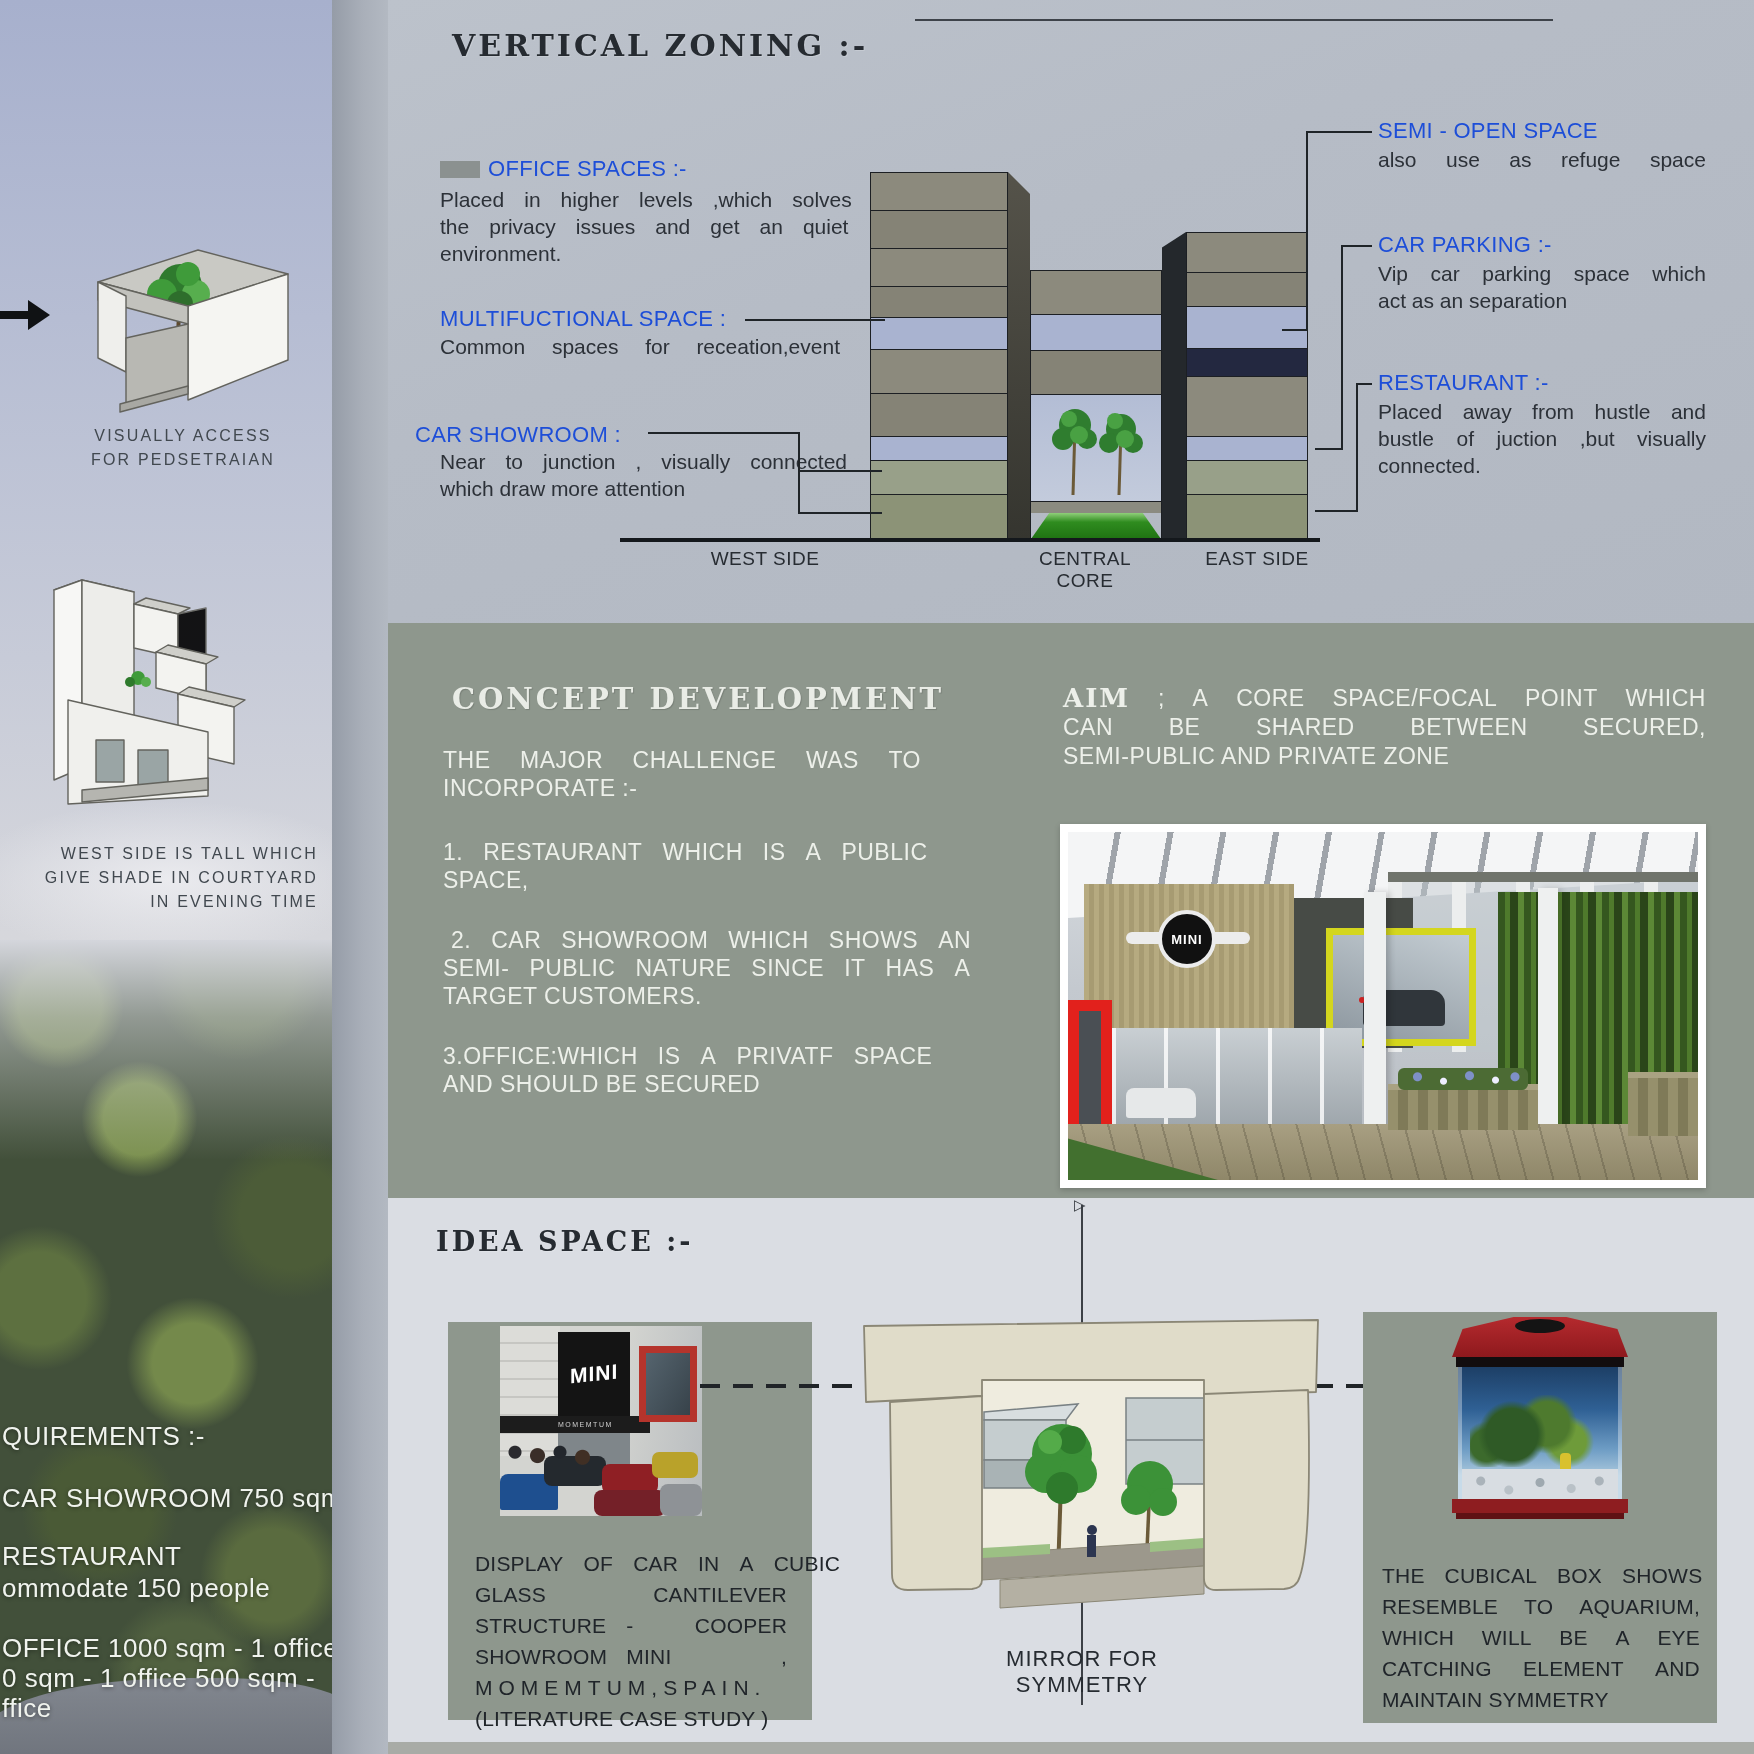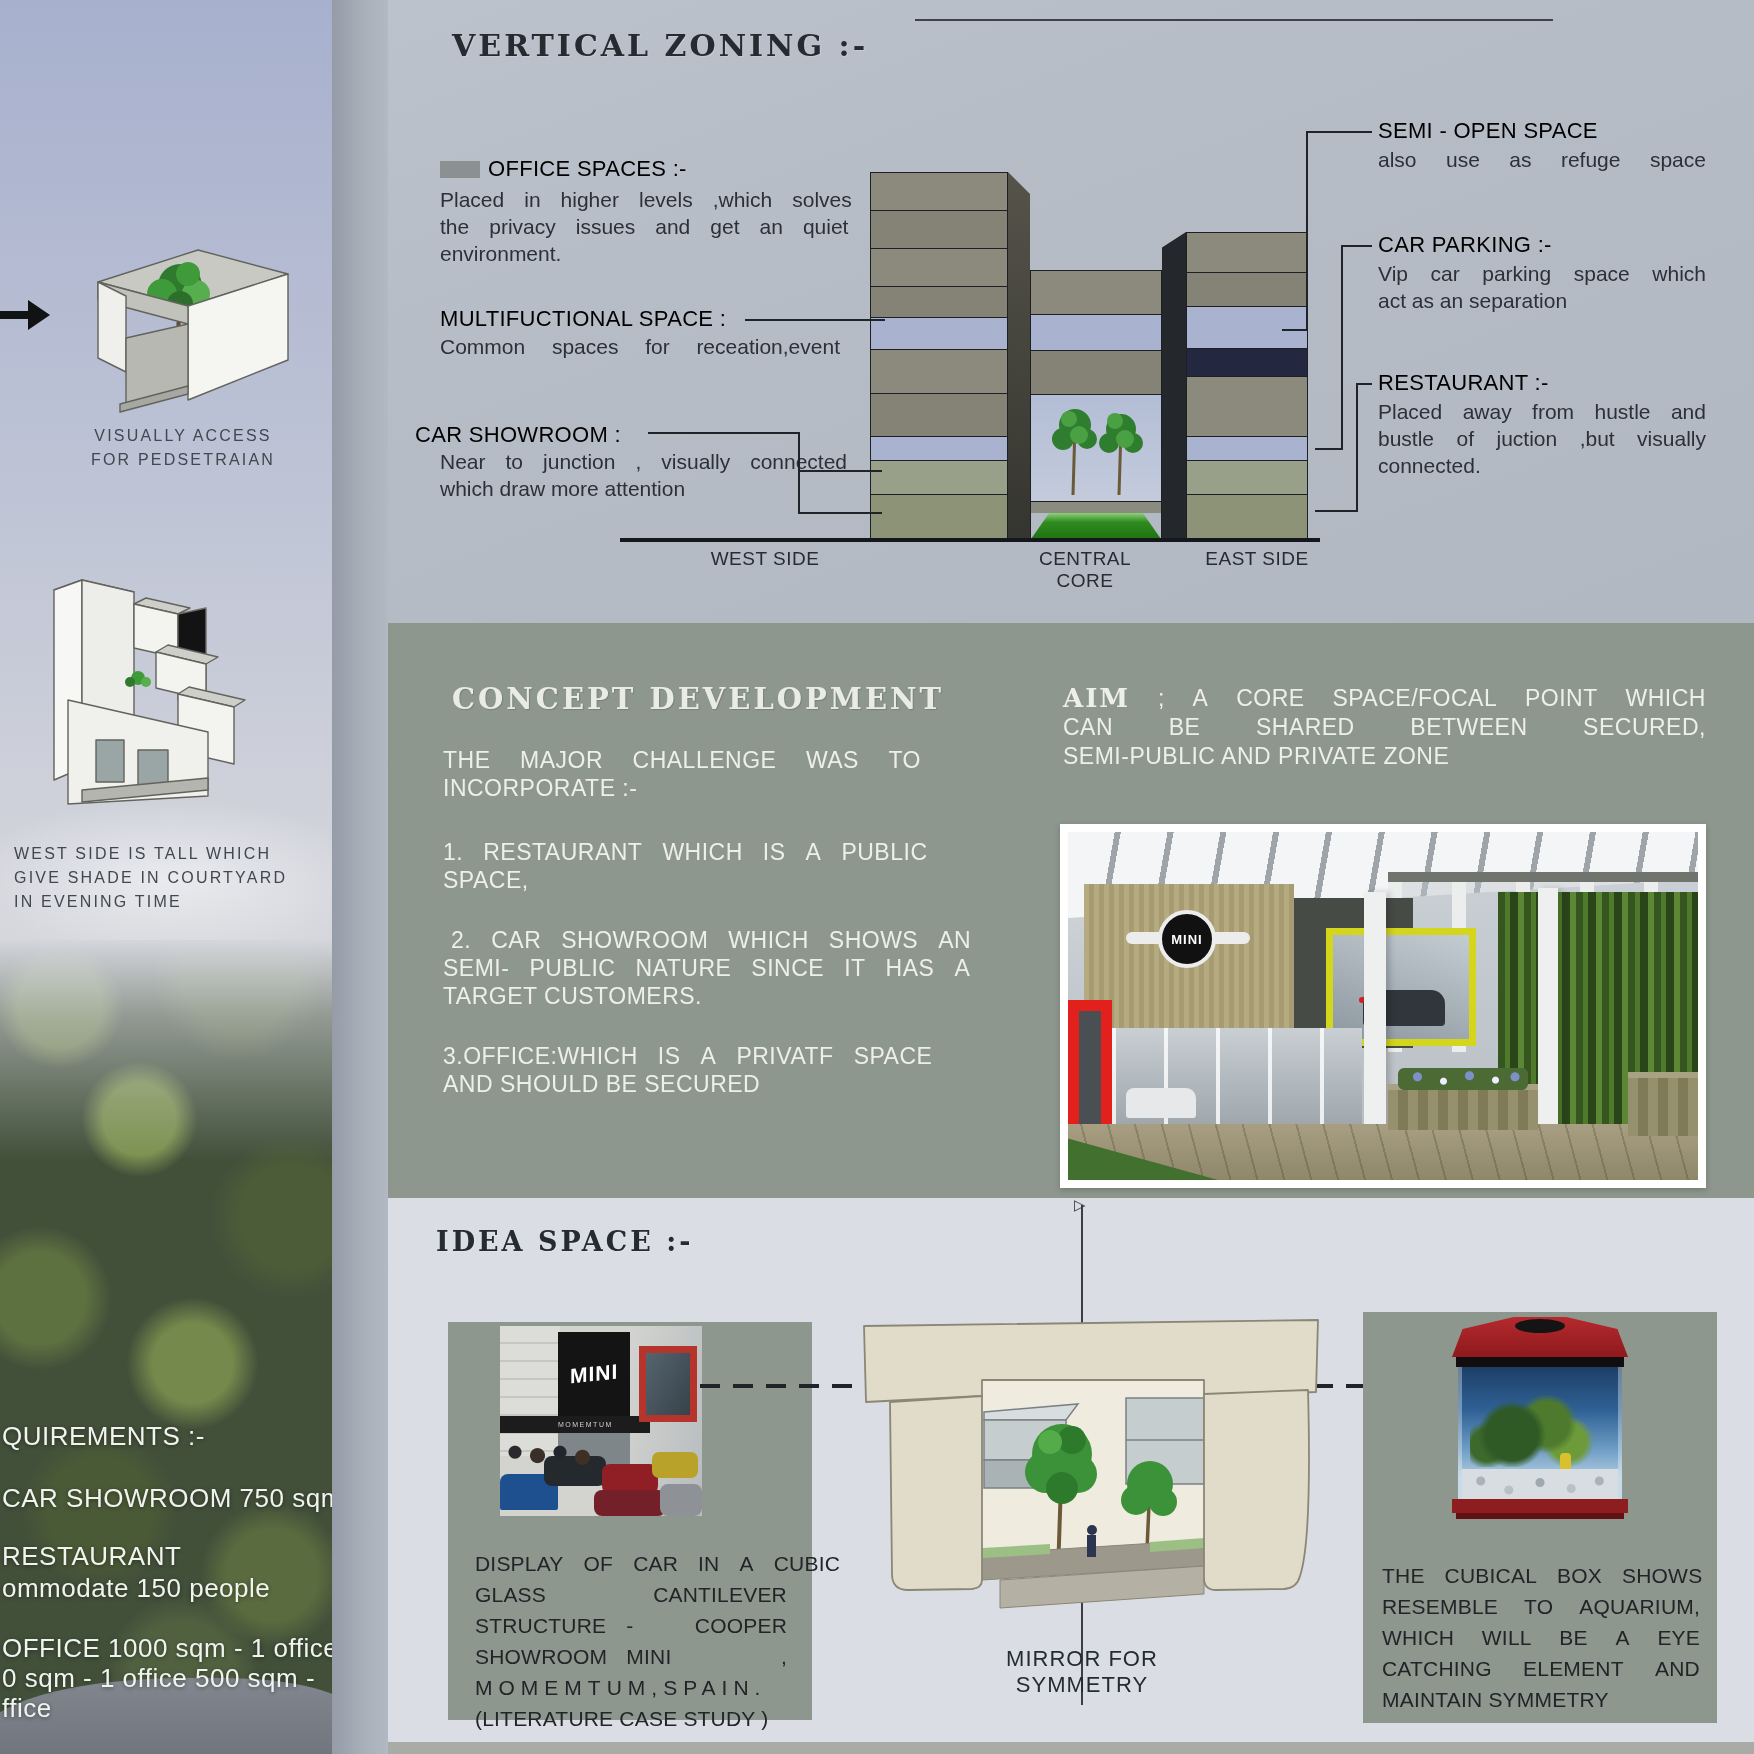--- a/index.html
+++ b/index.html
@@ -2,21 +2,21 @@
 <html><head>
 <meta charset="utf-8">
 <style>
   *{margin:0;padding:0;box-sizing:border-box}
   html,body{width:1754px;height:1754px}
   body{position:relative;overflow:hidden;background:#b6bcc6;font-family:"Liberation Sans",sans-serif;}
   .abs{position:absolute}
   .deco{font-family:"DejaVu Serif",serif;font-weight:700;letter-spacing:3px;}
   .ttl-dark{color:#262b31;text-shadow:1px 1px 0 rgba(255,255,255,0.18);}
   .ttl-light{color:#e9ece6;text-shadow:1px 1px 1px rgba(0,0,0,0.15);}
-  .zlab{font-size:22px;color:#000000;letter-spacing:0.3px;}
+  .zlab{font-size:22px;color:#1d4ed8;letter-spacing:0.3px;}
   .zbody{font-size:21px;color:#2c3138;line-height:27px;}
   .zbody>div{height:27px;}
   .gtxt{font-size:23px;color:#edf0ea;letter-spacing:0.5px;line-height:28px;}
   .gtxt>div{height:28px;}
   .aim-blk{font-size:23px;color:#edf0ea;letter-spacing:0.5px;line-height:29px;}
   .aim-blk>div{height:29px;}
   .aim1 span:first-child{font-family:"DejaVu Serif",serif;font-weight:700;font-size:26px;letter-spacing:2px;}
   .jspread{display:flex;justify-content:space-between;gap:20px;}
   .cap{font-size:21px;color:#20252a;line-height:31px;letter-spacing:0.2px;}
   .cap>div{height:31px;}
@@ -99,21 +99,21 @@
       <rect x="58" y="190" width="28" height="42" fill="#9aa5a5"></rect>
       <rect x="100" y="200" width="30" height="38" fill="#9aa5a5"></rect>
       <polygon points="44,240 170,228 170,240 44,252" fill="#b5b5b0"></polygon>
       <g stroke="none">
         <circle cx="100" cy="128" r="7" fill="#3f9b3a"></circle>
         <circle cx="92" cy="132" r="5" fill="#2e7a2c"></circle>
         <circle cx="108" cy="132" r="5" fill="#57ae4e"></circle>
       </g>
     </g>
   </svg>
-  <div class="abs sb-cap" style="left:14px;top:842px;width:304px;text-align:left;">
+  <div class="abs sb-cap" style="left:14px;top:842px;width:304px;text-align:right;">
     <div>WEST SIDE IS TALL WHICH</div>
     <div>GIVE SHADE IN COURTYARD</div>
     <div>IN EVENING TIME</div>
   </div>
 
   <div class="abs req" style="left:2px;top:1408px;">QUIREMENTS :-</div>
   <div class="abs req" style="left:2px;top:1470px;">CAR SHOWROOM 750 sqm</div>
   <div class="abs req" style="left:2px;top:1528px;">RESTAURANT</div>
   <div class="abs req" style="left:2px;top:1560px;">ommodate 150 people</div>
   <div class="abs req" style="left:2px;top:1620px;">OFFICE 1000 sqm - 1 office</div>

